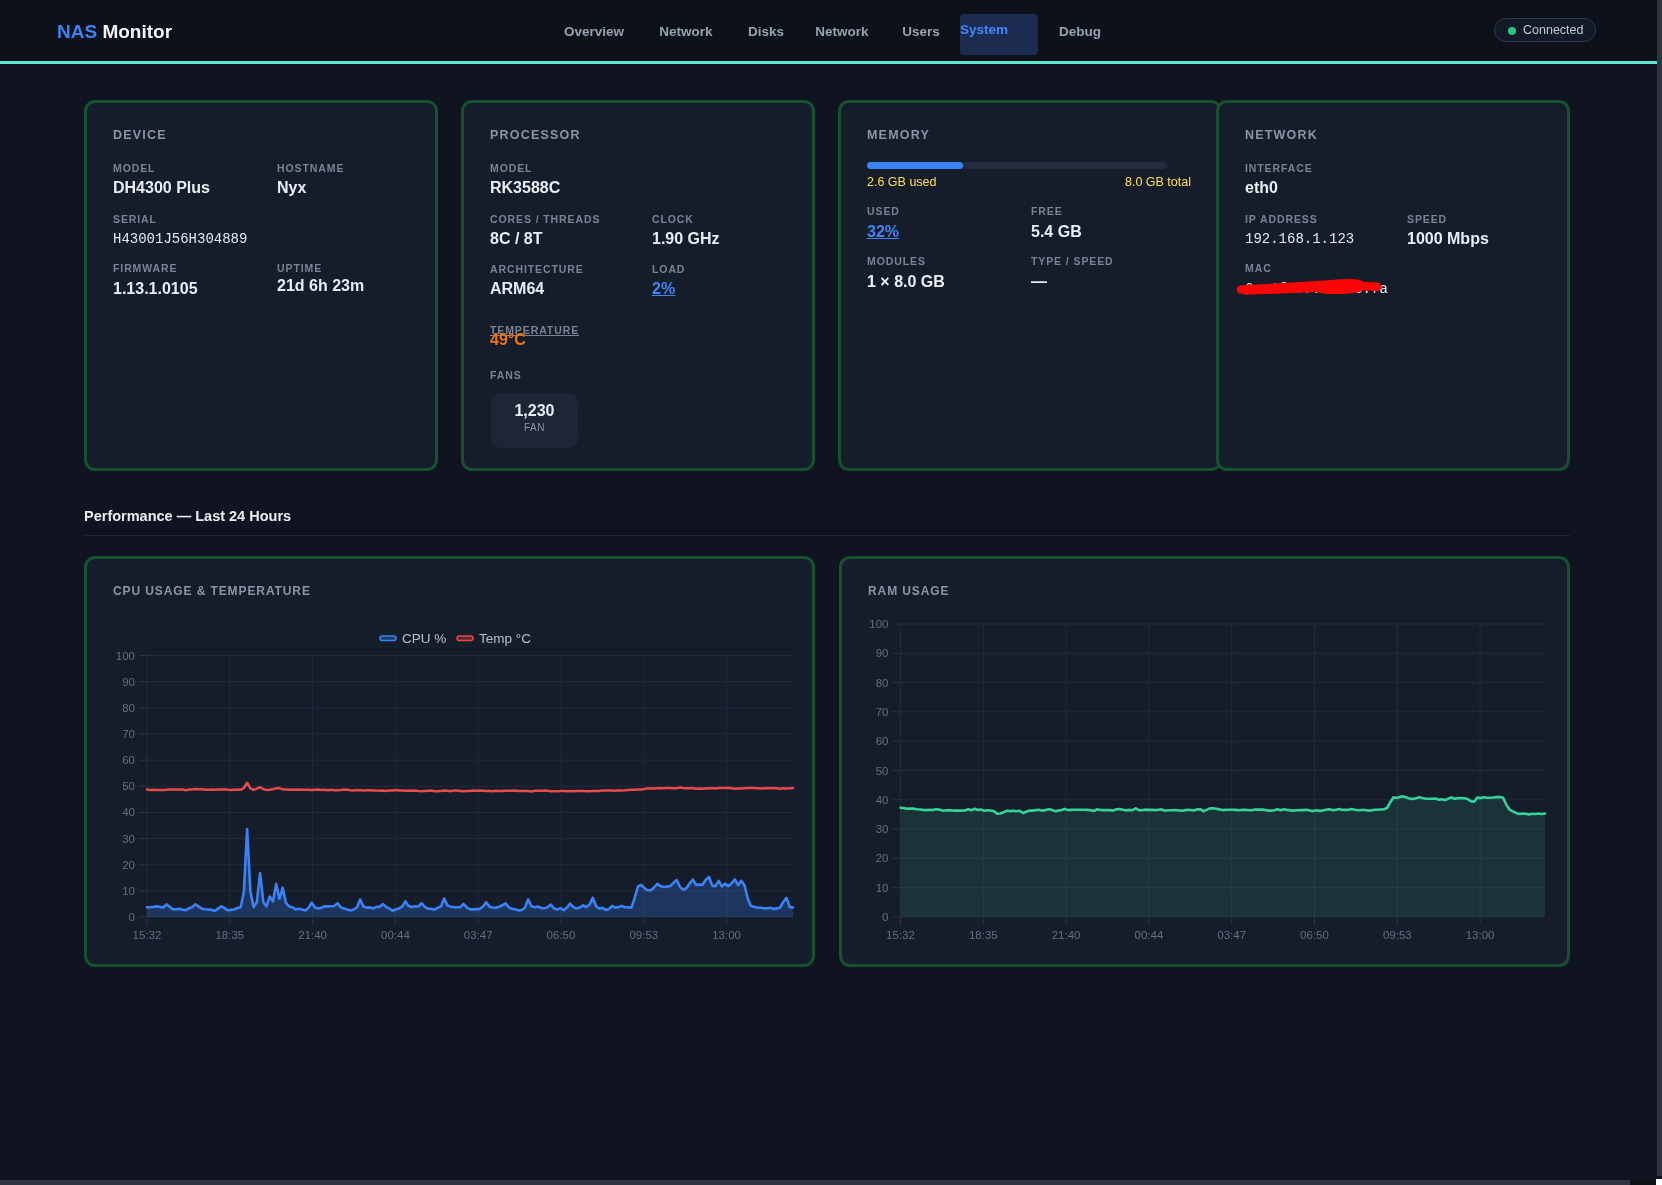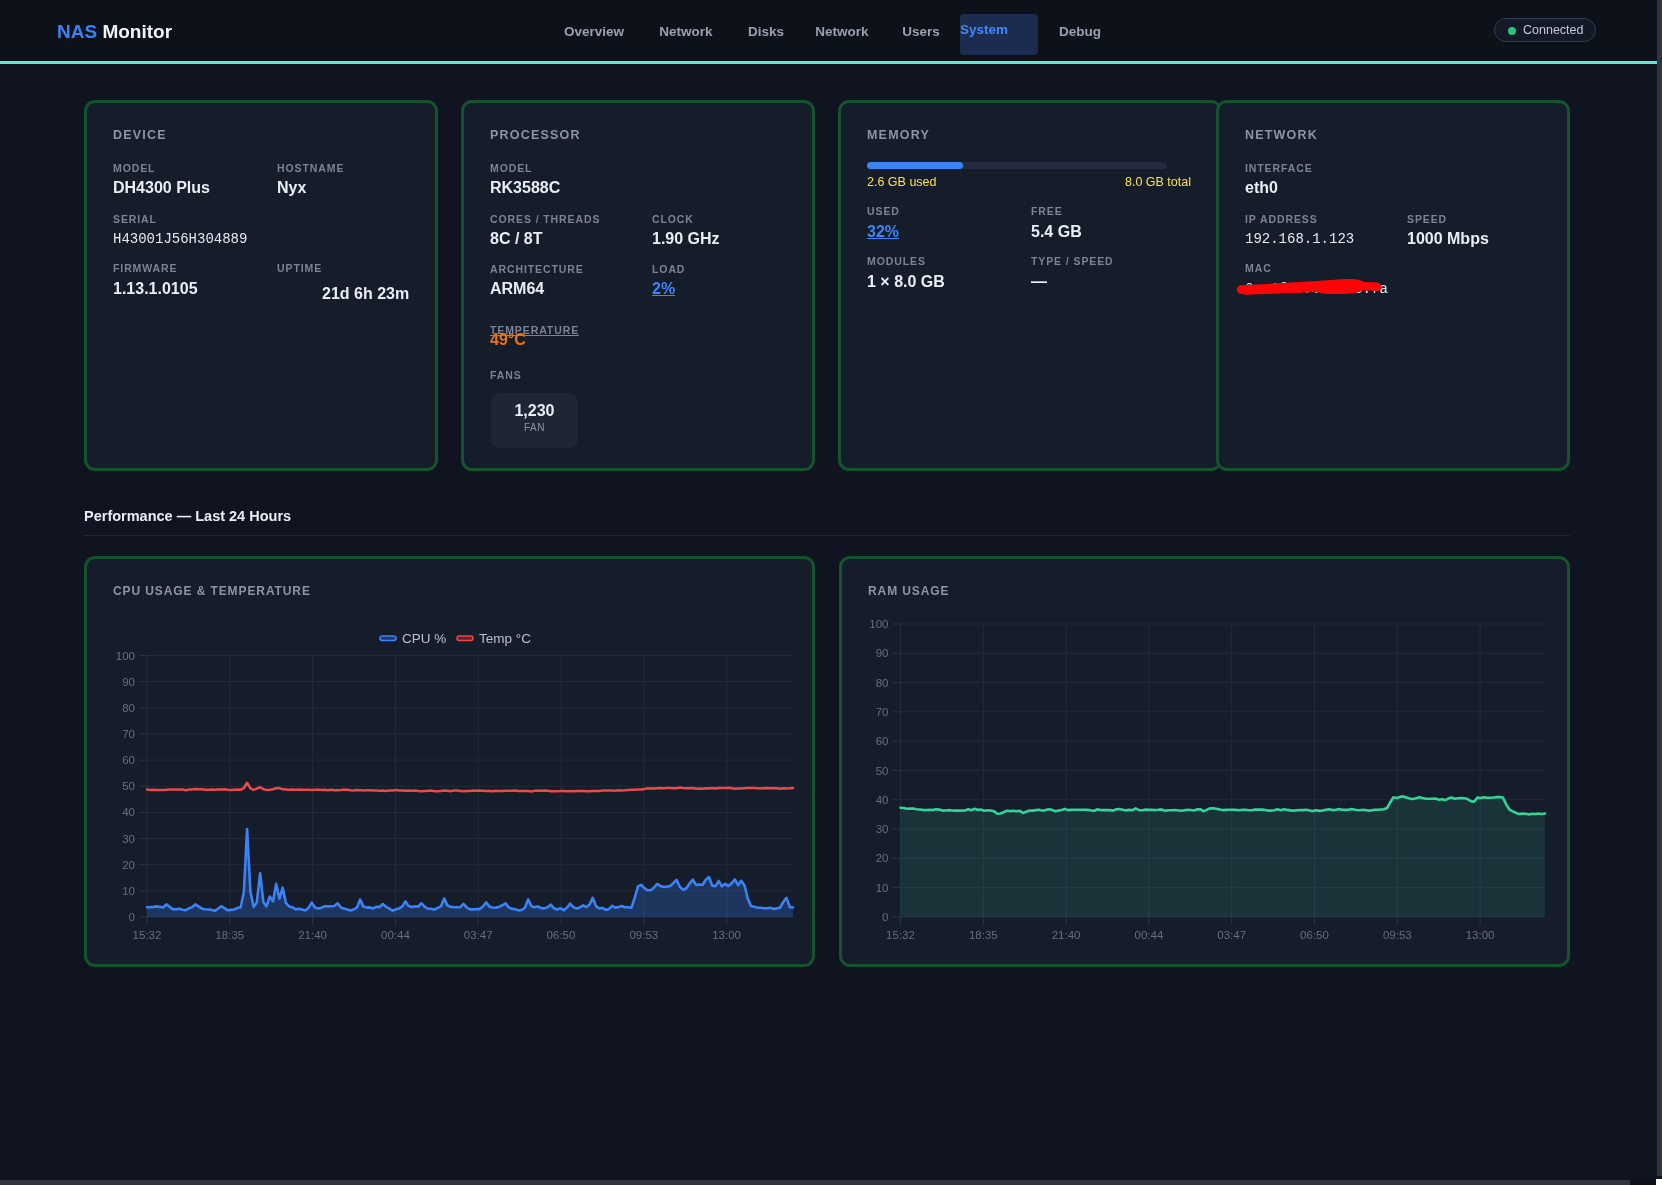--- a/index.html
+++ b/index.html
@@ -54,21 +54,21 @@
     <div class="ctitle">DEVICE</div>
     <div class="lb" style="left:26px; top:59px;">MODEL</div>
     <div class="vl" style="left:26px; top:76px;">DH4300 Plus</div>
     <div class="lb" style="left:190px; top:59px;">HOSTNAME</div>
     <div class="vl" style="left:190px; top:76px;">Nyx</div>
     <div class="lb" style="left:26px; top:110px;">SERIAL</div>
     <div class="vl mono" style="left:26px; top:128px;">H43001J56H304889</div>
     <div class="lb" style="left:26px; top:159px;">FIRMWARE</div>
     <div class="vl" style="left:26px; top:177px;">1.13.1.0105</div>
     <div class="lb" style="left:190px; top:159px;">UPTIME</div>
-    <div class="vl" style="left:190px; top:182px;margin-left:45px;">21d 6h 23m</div>
+    <div class="vl" style="left:190px; top:174px;">21d 6h 23m</div>
   </div>
 
   <div class="card" style="left:461px; top:100px; width:354px; height:371px;">
     <div class="ctitle">PROCESSOR</div>
     <div class="lb" style="left:26px; top:59px;">MODEL</div>
     <div class="vl" style="left:26px; top:76px;">RK3588C</div>
     <div class="lb" style="left:26px; top:110px;">CORES / THREADS</div>
     <div class="vl" style="left:26px; top:127px;">8C / 8T</div>
     <div class="lb" style="left:188px; top:110px;">CLOCK</div>
     <div class="vl" style="left:188px; top:127px;">1.90 GHz</div>

